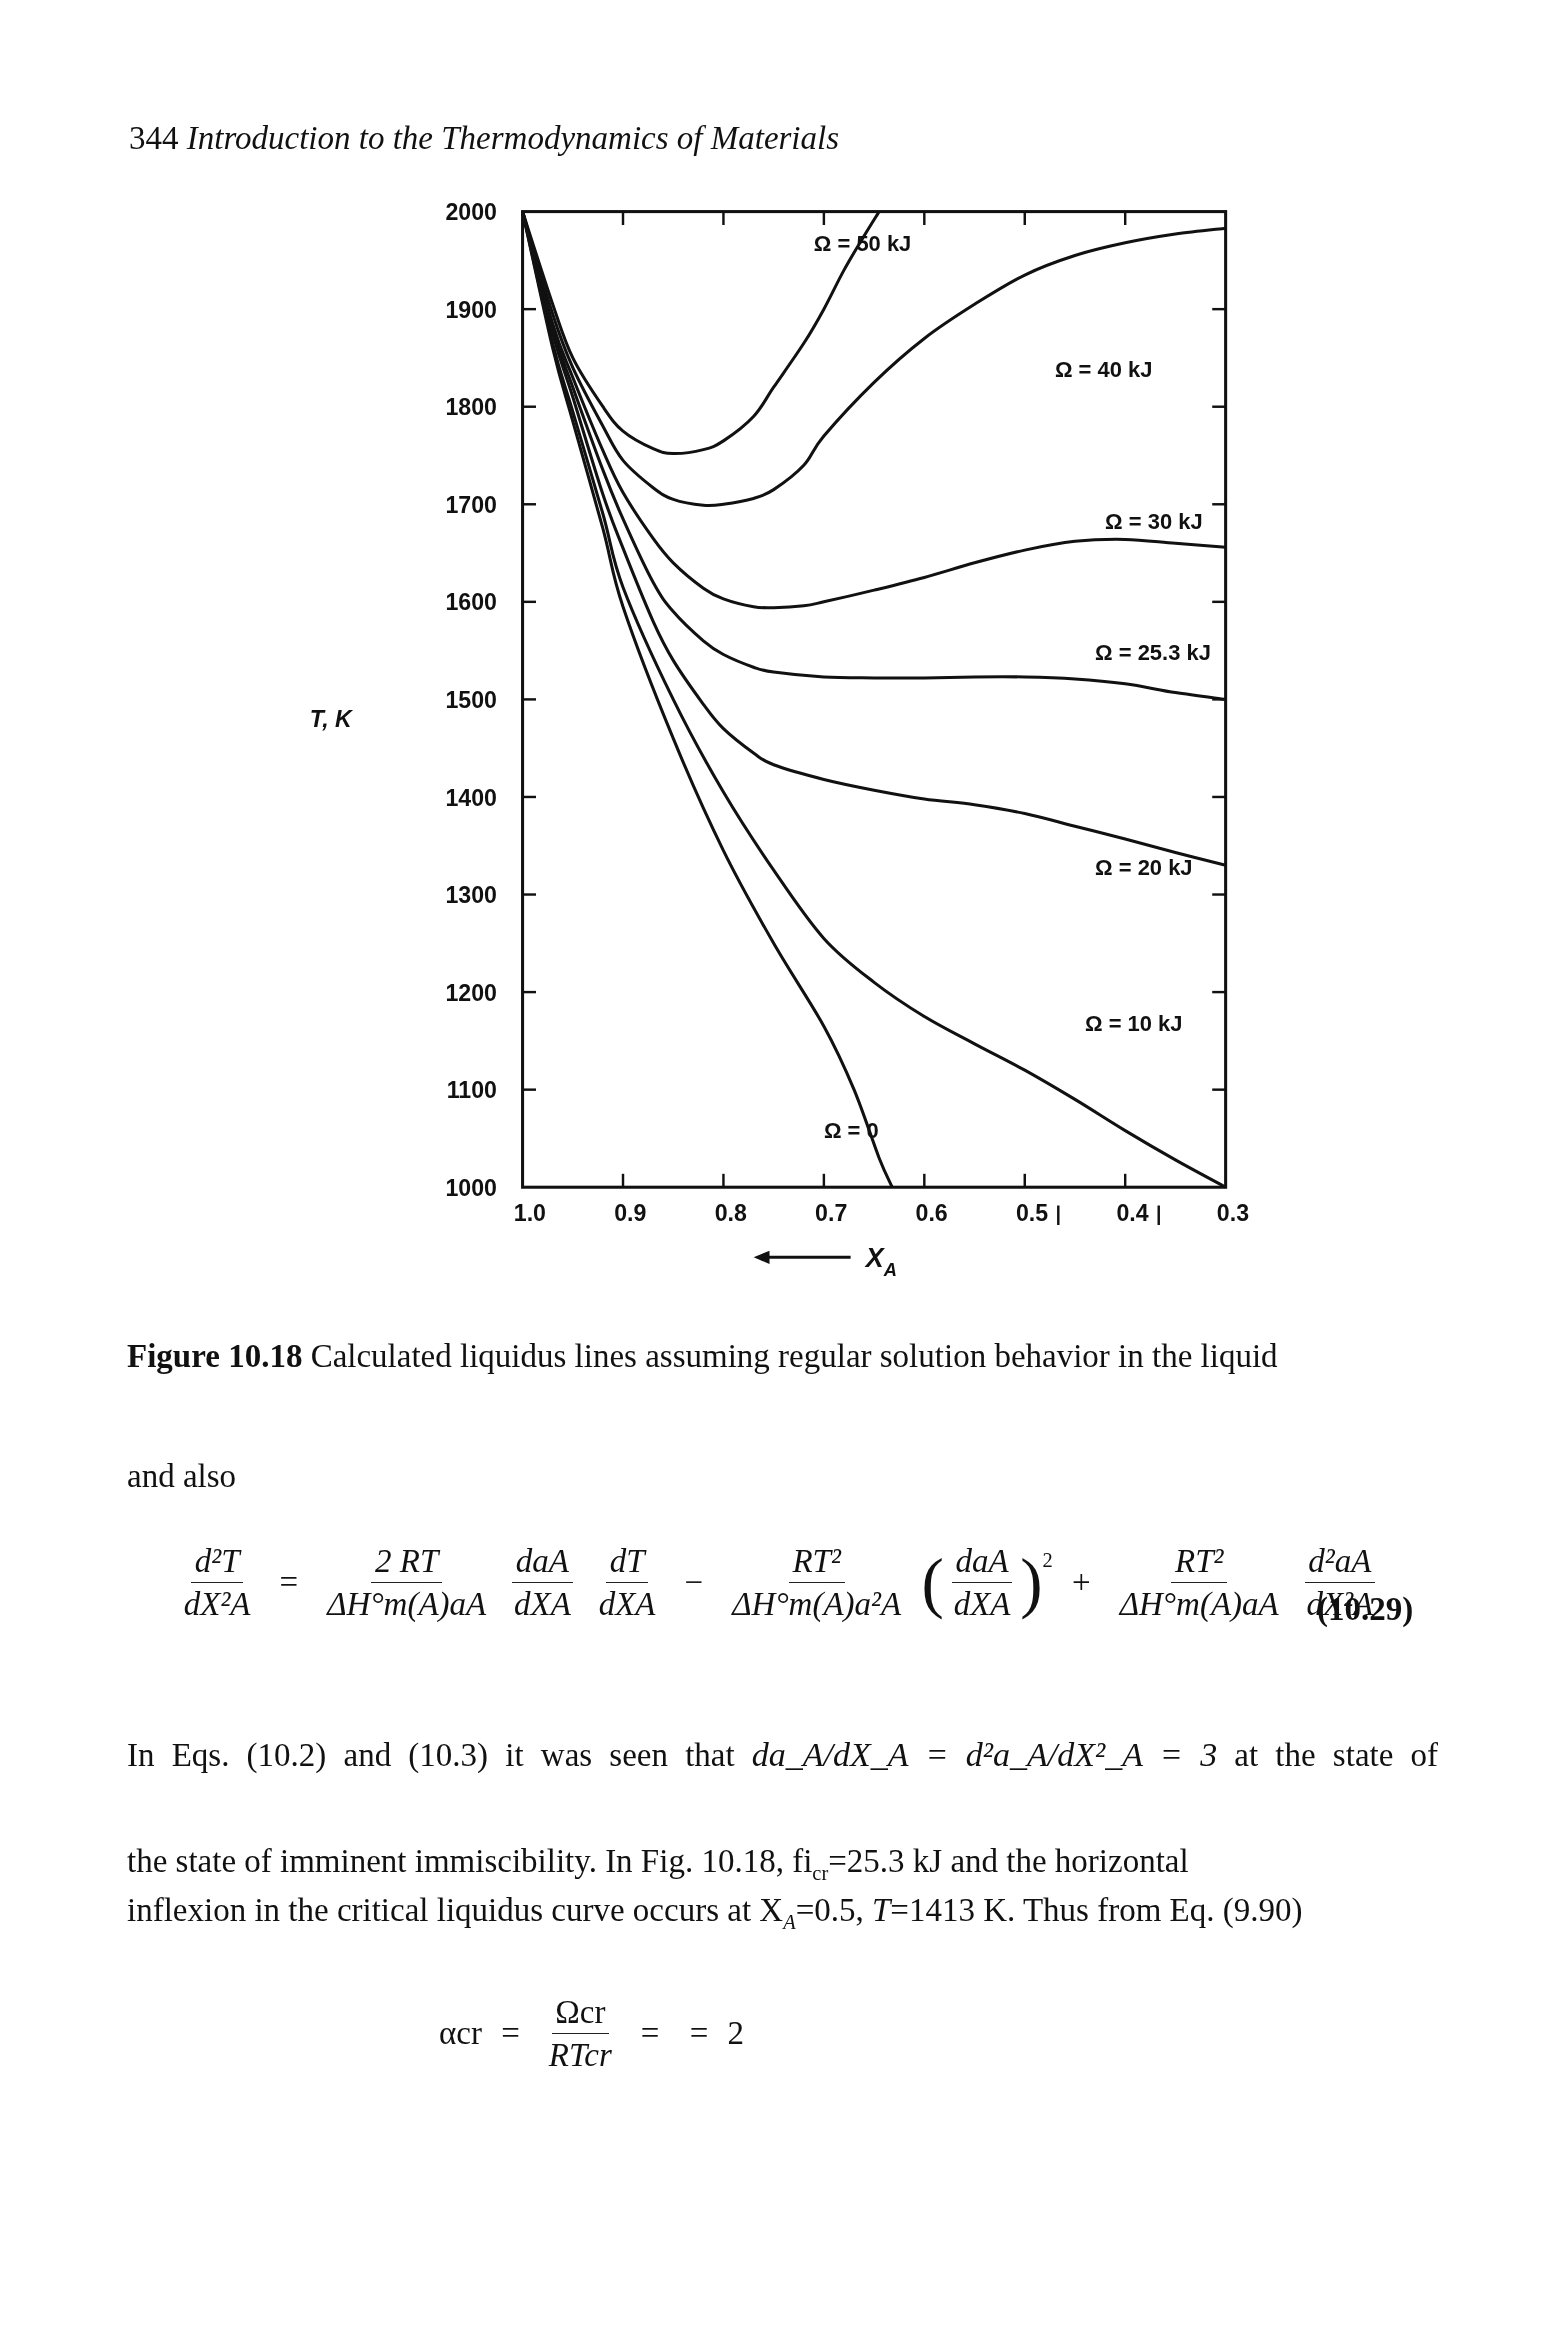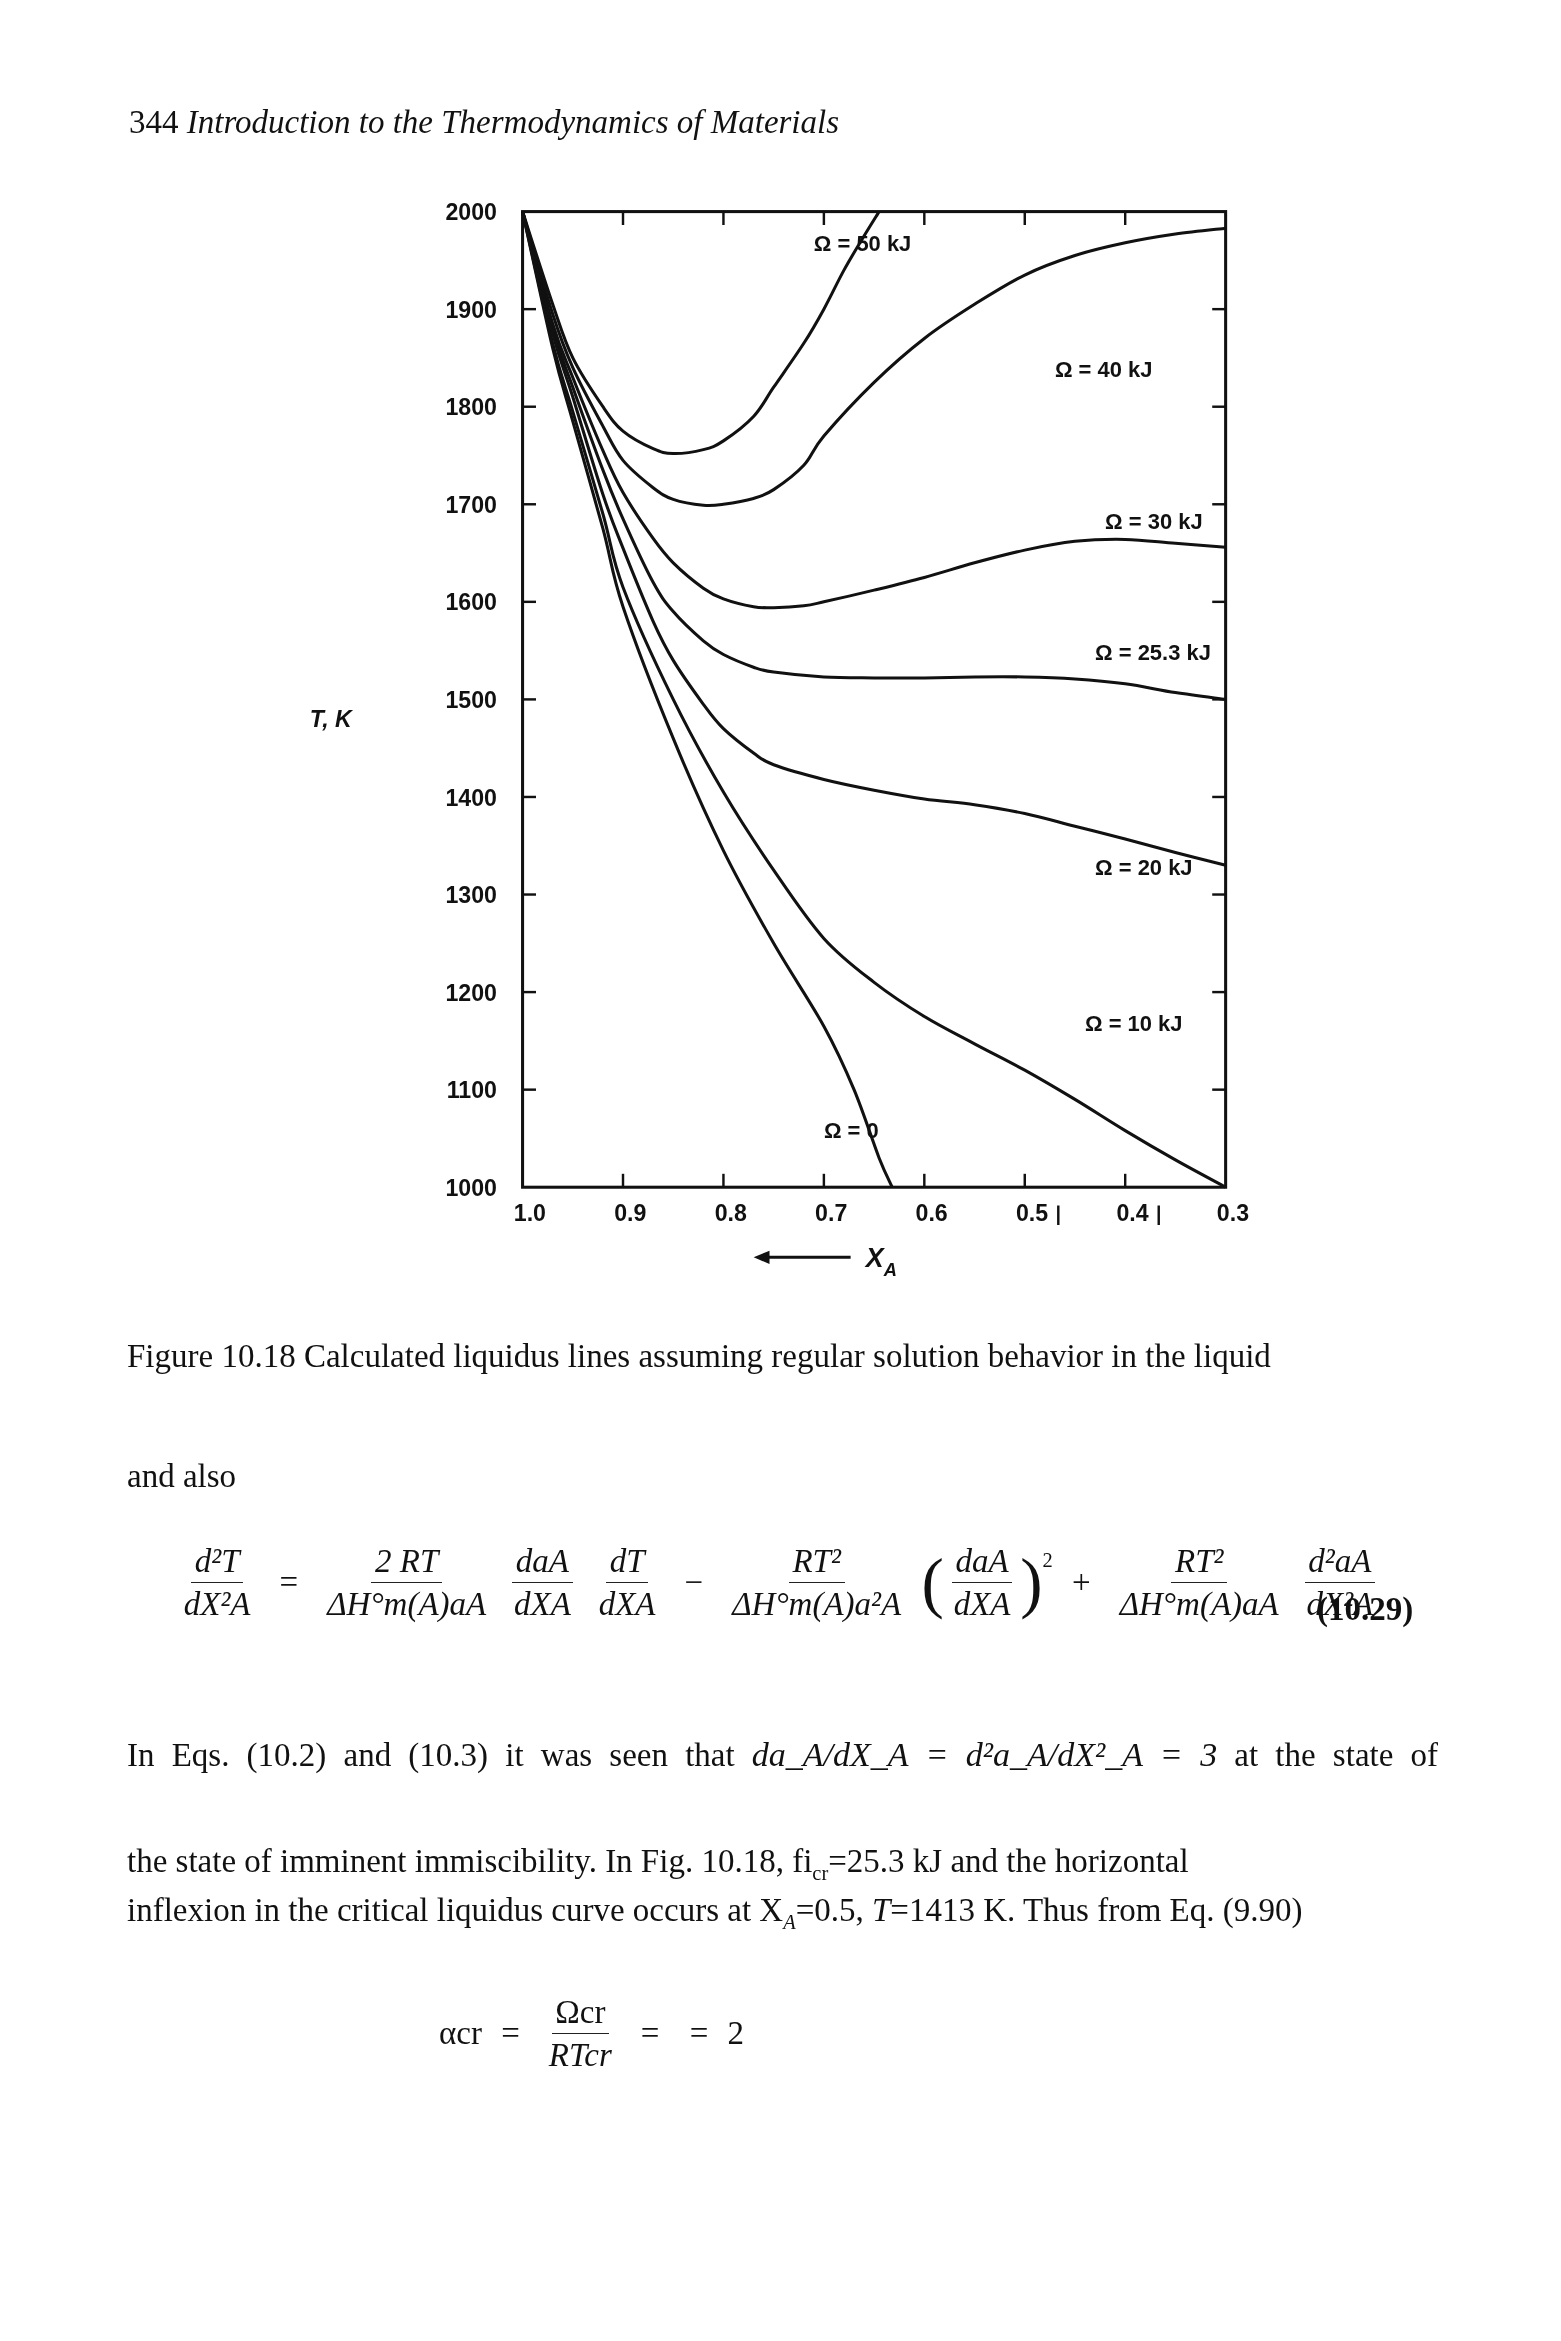--- a/index.html
+++ b/index.html
@@ -1,23 +1,23 @@
 <!DOCTYPE html>
 <html style="font-size:9.8px"><head>
 <meta charset="utf-8">
 <style>
   html, body { margin:0; padding:0; background:#ffffff; }
   body { width:1561px; height:2342px; position:relative; overflow:hidden; color:#111; font-family:"Liberation Serif", serif; }
   .abs { position:absolute; }
-  .header { left:129px; top:104px; font-size:33px; }
+  .header { left:129px; top:120px; font-size:33px; }
   .header .num { font-style:normal; }
   .header .ttl { font-style:italic; }
   #chart { position:absolute; left:0; top:0; }
   .caption { left:127px; top:1336px; width:1317px; font-size:33px; line-height:40px; }
-  .caption .fig { font-weight:normal; }
+  .caption .fig { font-weight:bold; }
   .caption .cont { display:block; padding-left:131px; }
   .andalso { left:127px; top:1458px; font-size:33px; }
   .eq { font-family:"Liberation Serif", serif; font-style:italic; font-size:33px; }
   .frac { display:inline-flex; flex-direction:column; align-items:center; vertical-align:middle; margin:0 6.1px; }
   .frac .n { border-bottom:1.8px solid #222; padding:0 3.7px 2.4px 3.7px; }
   .frac .d { padding:2.4px 3.7px 0 3.7px; text-align:right; }
   .op { font-style:normal; margin:0 11px; vertical-align:middle; }
   .eq1 { left:174px; top:1543px; white-space:nowrap; }
   .eq1num { left:1317px; top:1591px; font-size:33px;font-weight:bold; }
   .body { left:127px; width:1311px; font-size:33px; line-height:39px; }

